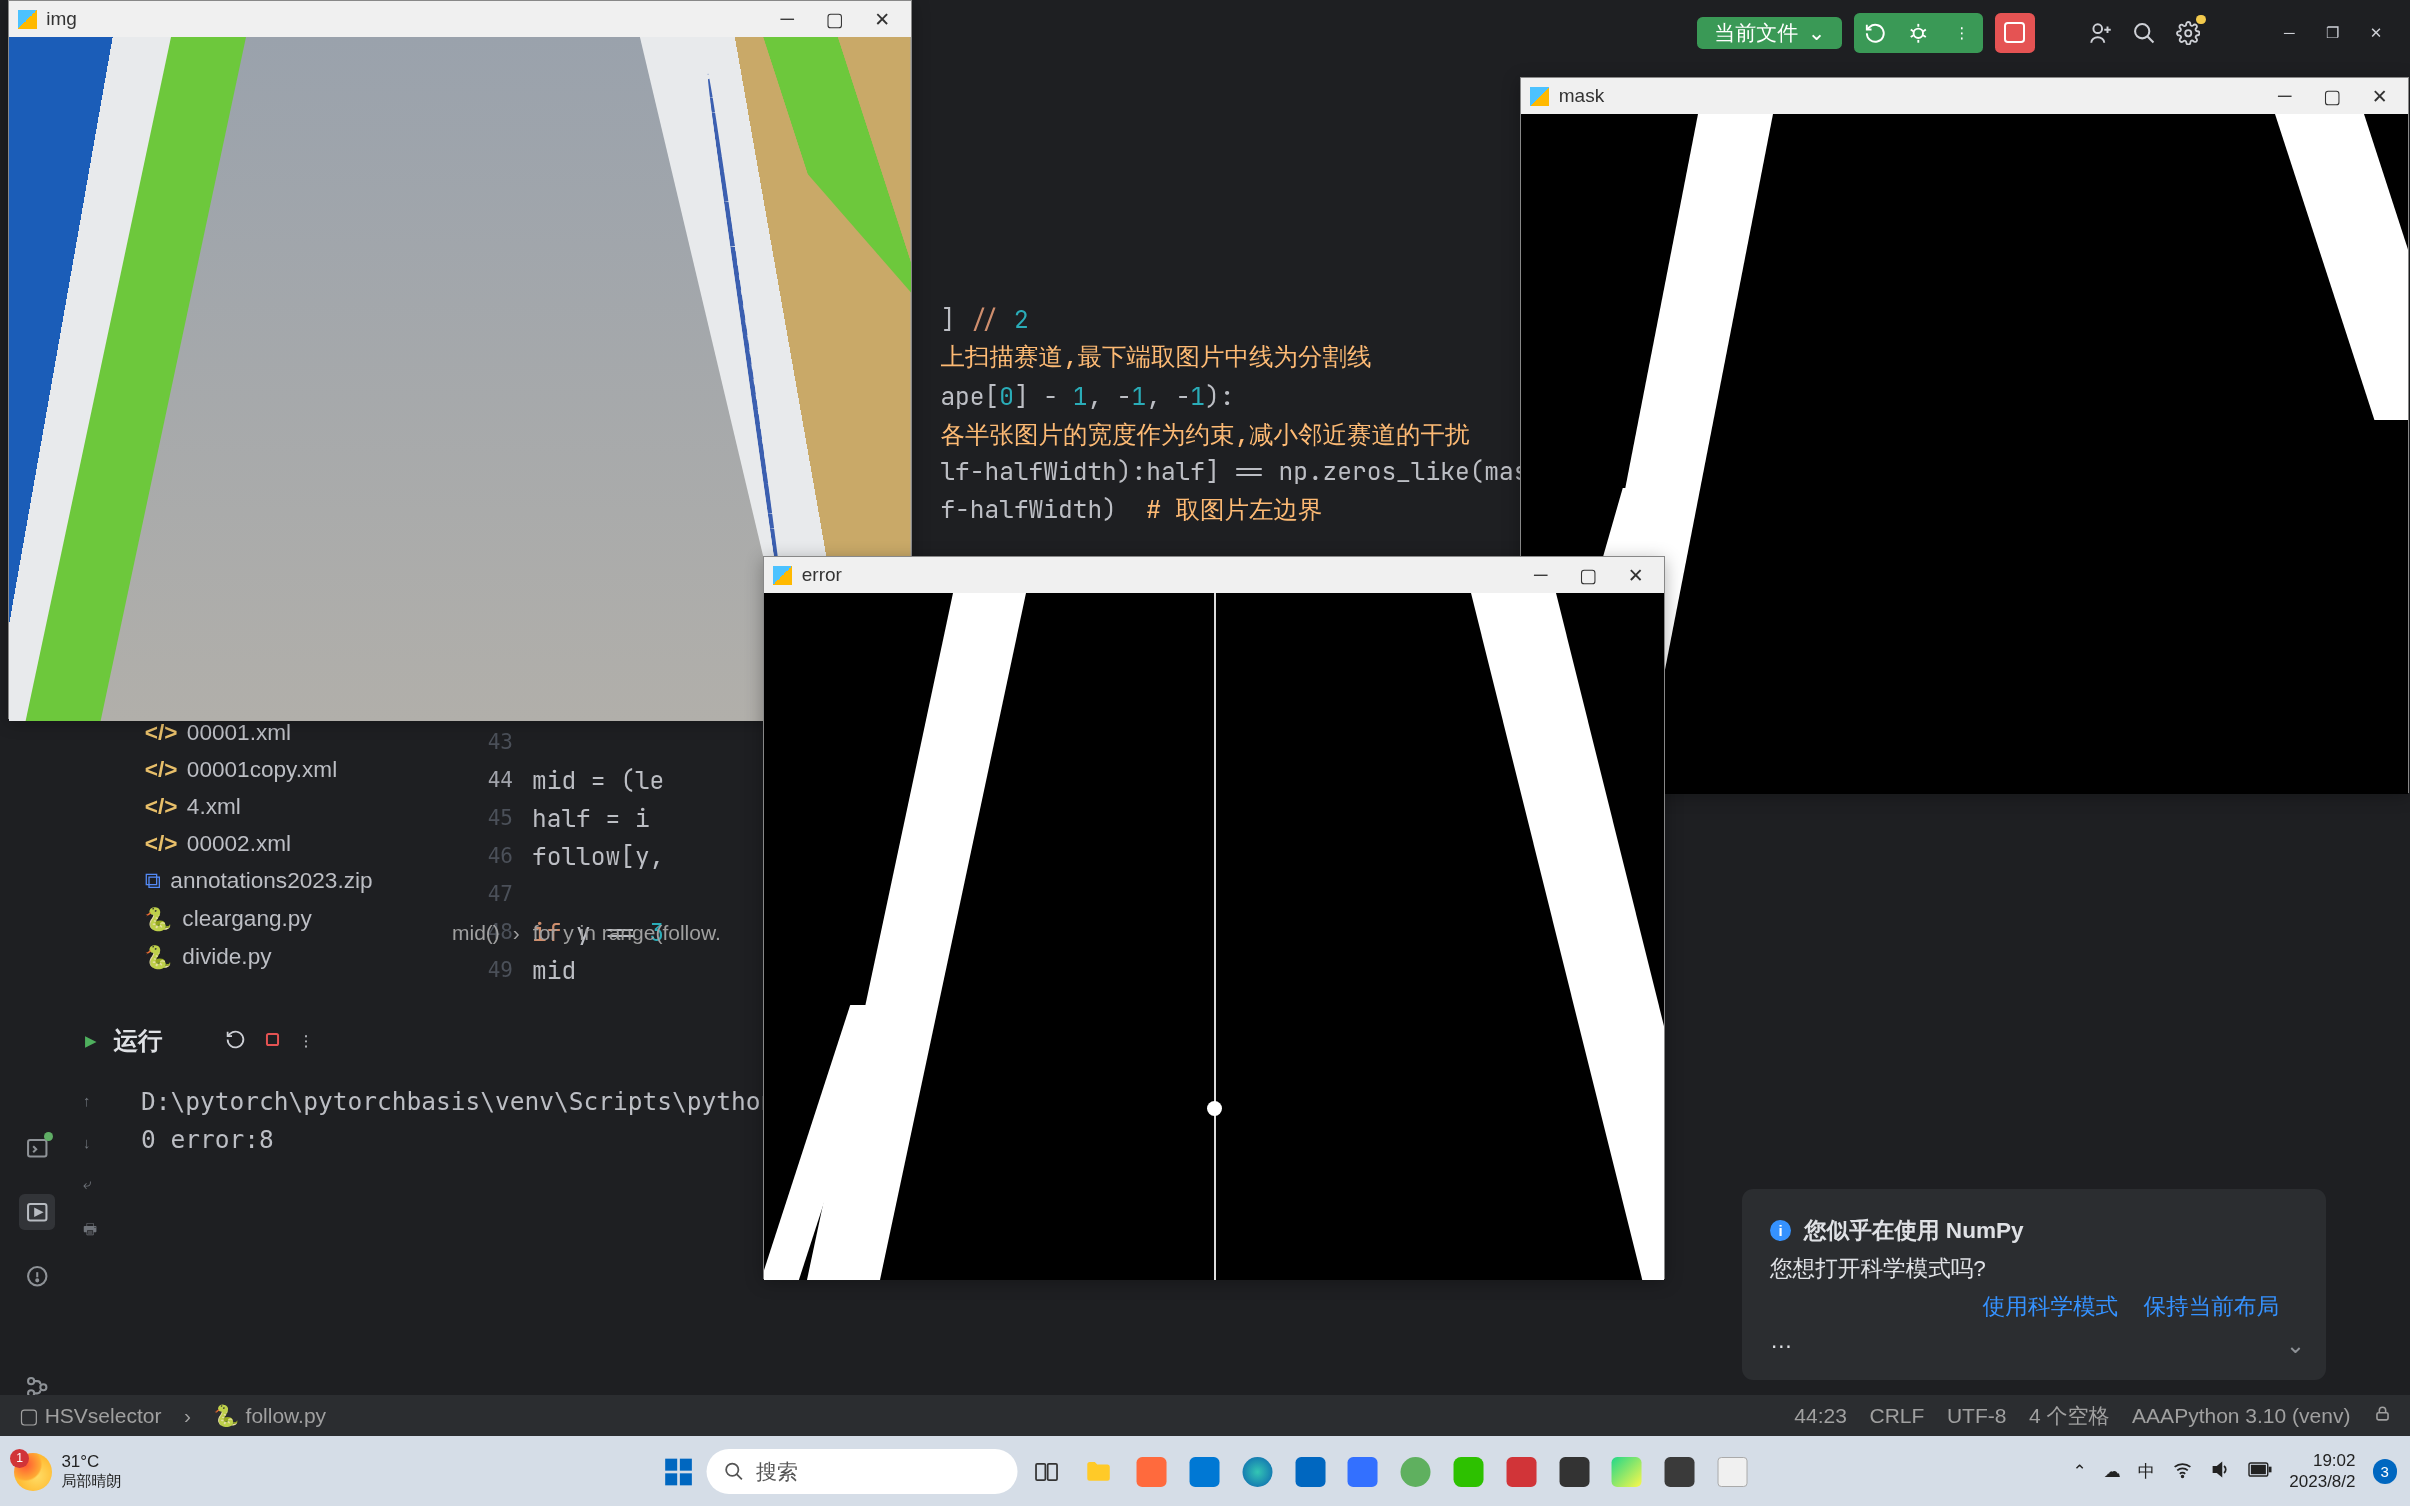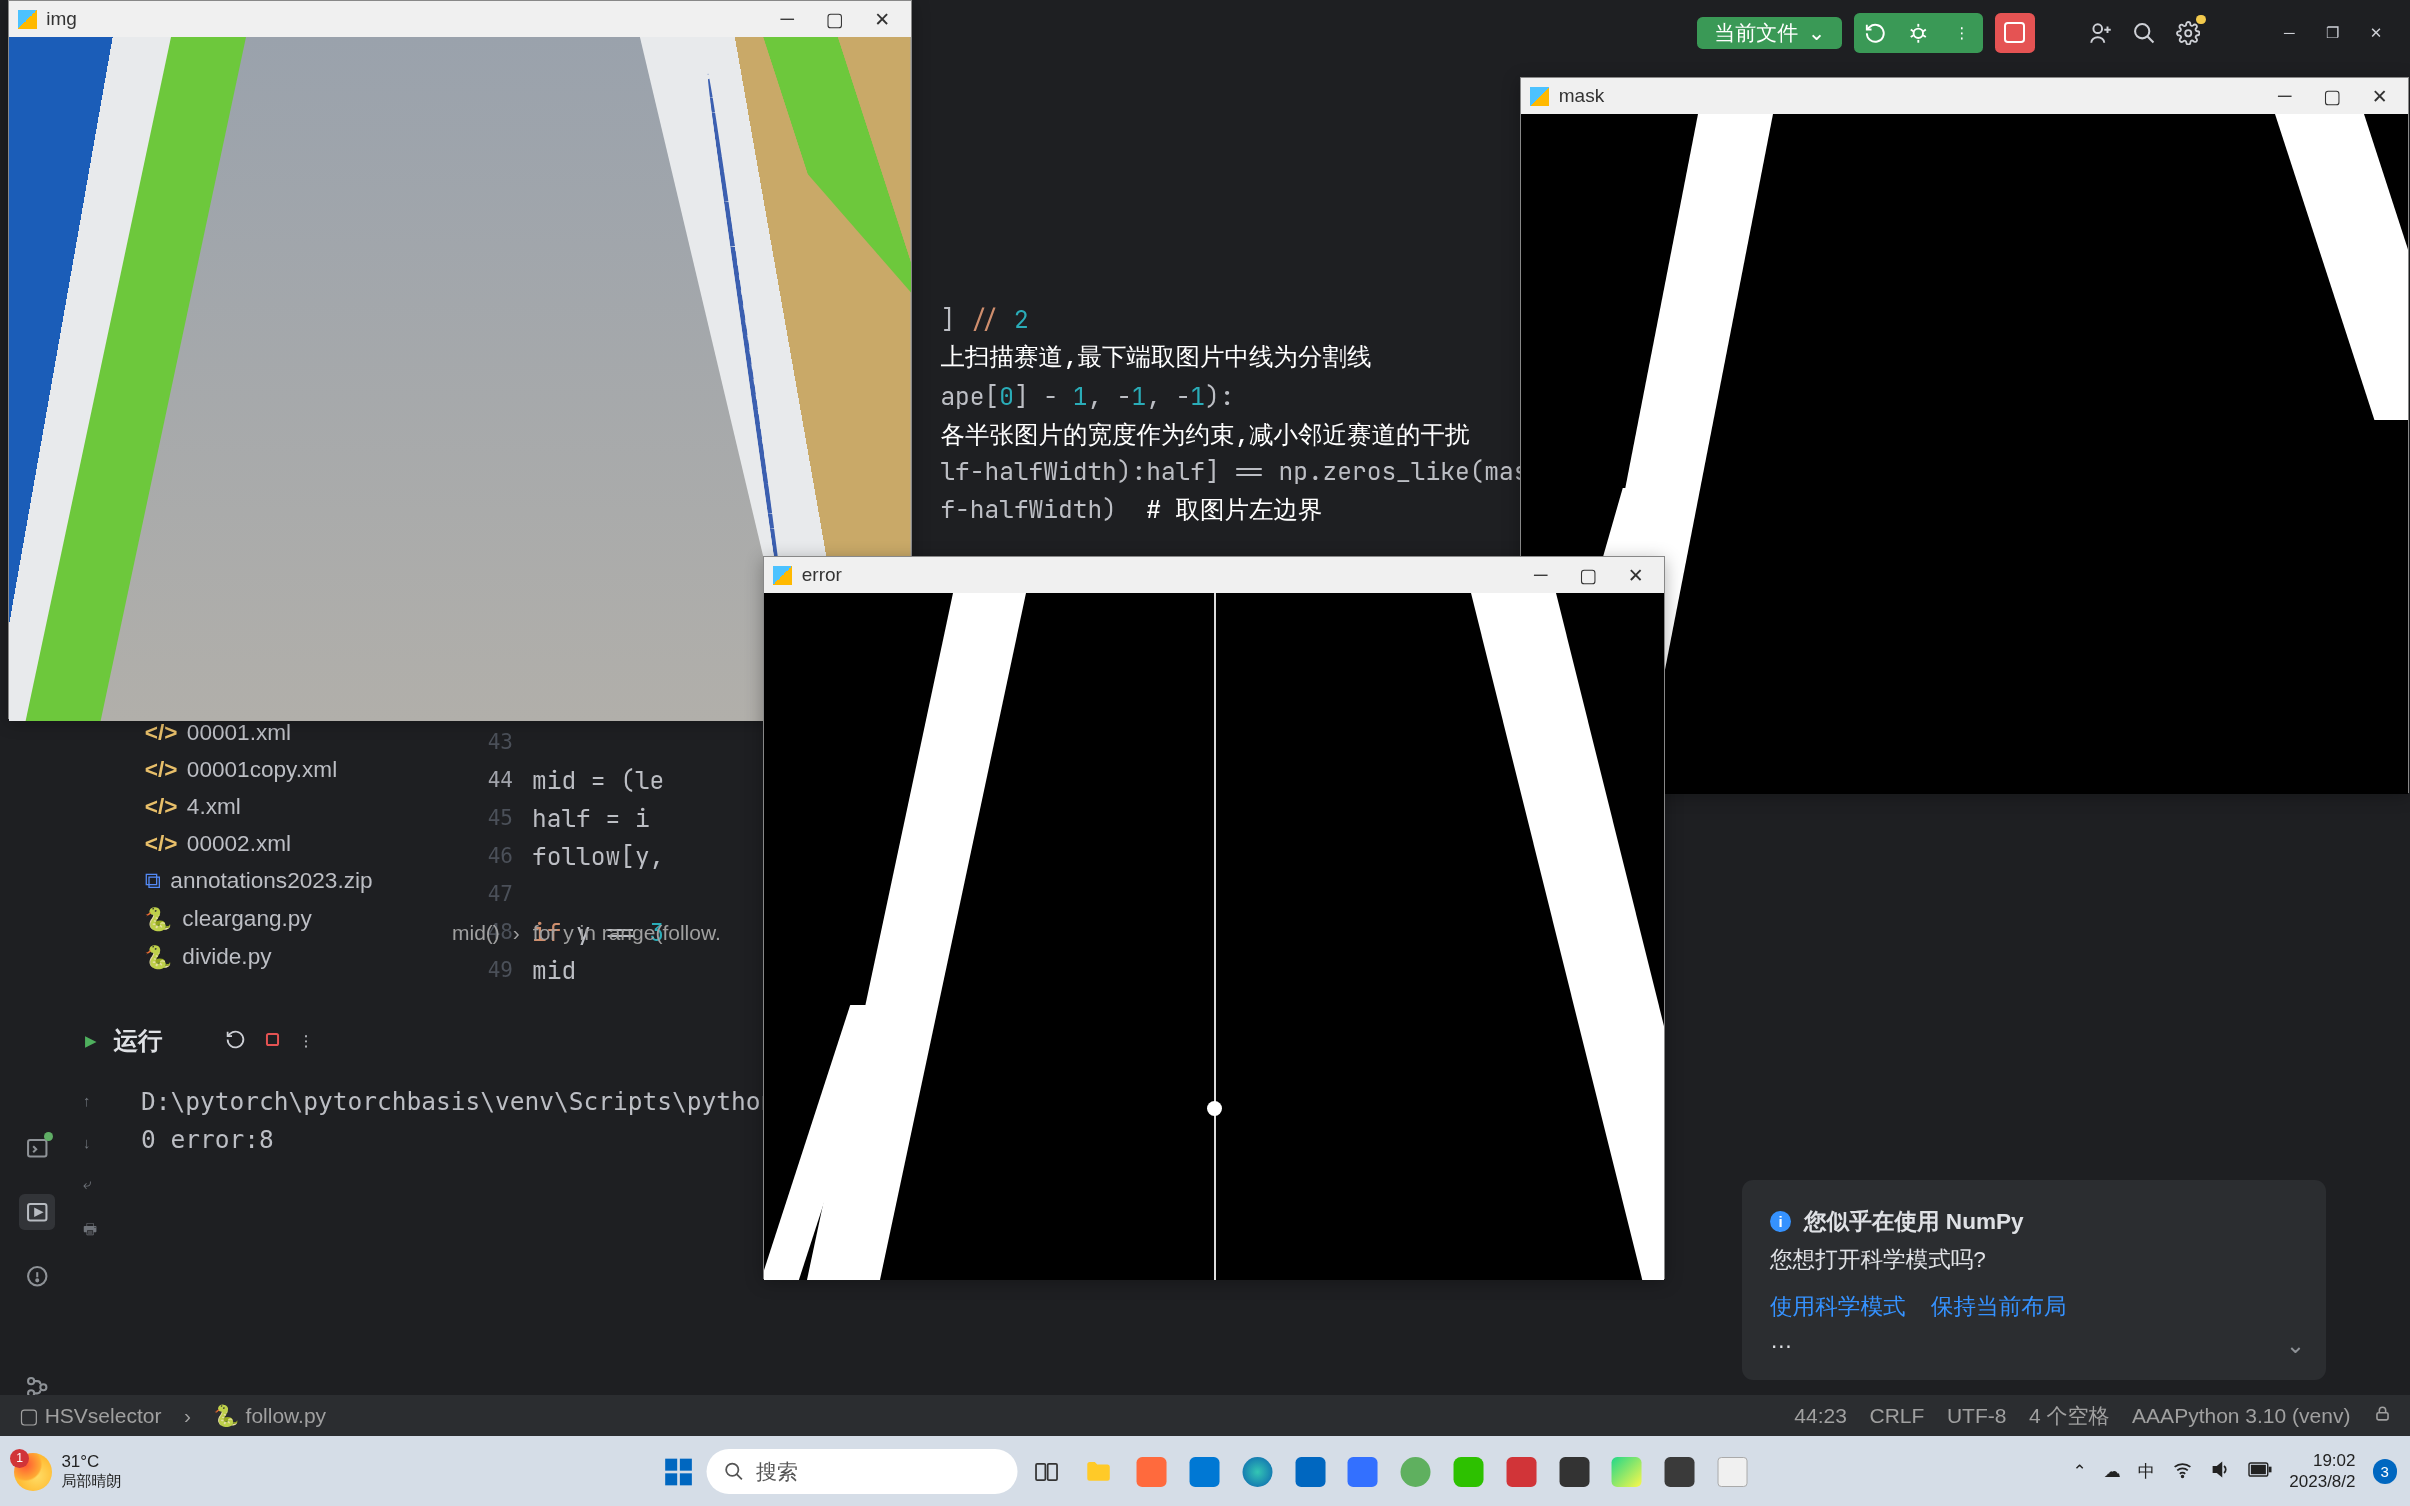--- a/index.html
+++ b/index.html
@@ -69,21 +69,21 @@
 .code-snippet {
   position: absolute;
   font-family: "JetBrains Mono", Consolas, monospace;
   font-size: 24.5px;
   line-height: 38px;
   color: #bcbec4;
   white-space: pre;
 }
 .kw { color: #cf8e6d; }
 .num { color: #2aacb8; }
-.cmt { color: #ffffff; text-align: right; }
+.cmt { color: #fdba74; text-align: right; }
 .fn { color: #57aaf7; }
 .param { color: #bcbec4; }
 
 
 .gutter {
   position: absolute;
   left: 457px;
   top: 723px;
   width: 56px;
   font-family: Consolas, monospace;
@@ -208,21 +208,21 @@
   right: 85px;
   bottom: 127px;
   width: 584px;
   background: #2b2d30;
   border-radius: 11.3px;
   padding: 26px 28px;
   color: #dfe1e5;
   font-size: 22.6px;
 }
 .notif .title { font-weight: 600; margin-bottom: 7.5px; display: flex; align-items: center; gap: 13px; }
-.notif .links { margin-top: 16px; }
+.notif .links { margin-top: 7px; text-align: right; }
 .notif .links span { color: #3592ff; margin-right: 19px; }
 .notif .chev { position: absolute; right: 21px; bottom: 21px; color: #8e9297; }
 .info-dot { width: 21px; height: 21px; border-radius: 50%; background: #3592ff; color: #fff; display: inline-flex; align-items: center; justify-content: center; font-size: 15px; font-weight: bold; }
 
 
 .cv-window {
   position: absolute;
   background: #f0f0f0;
   border: 0.9px solid #888;
   box-shadow: 0 2.8px 17px rgba(0,0,0,0.3);

